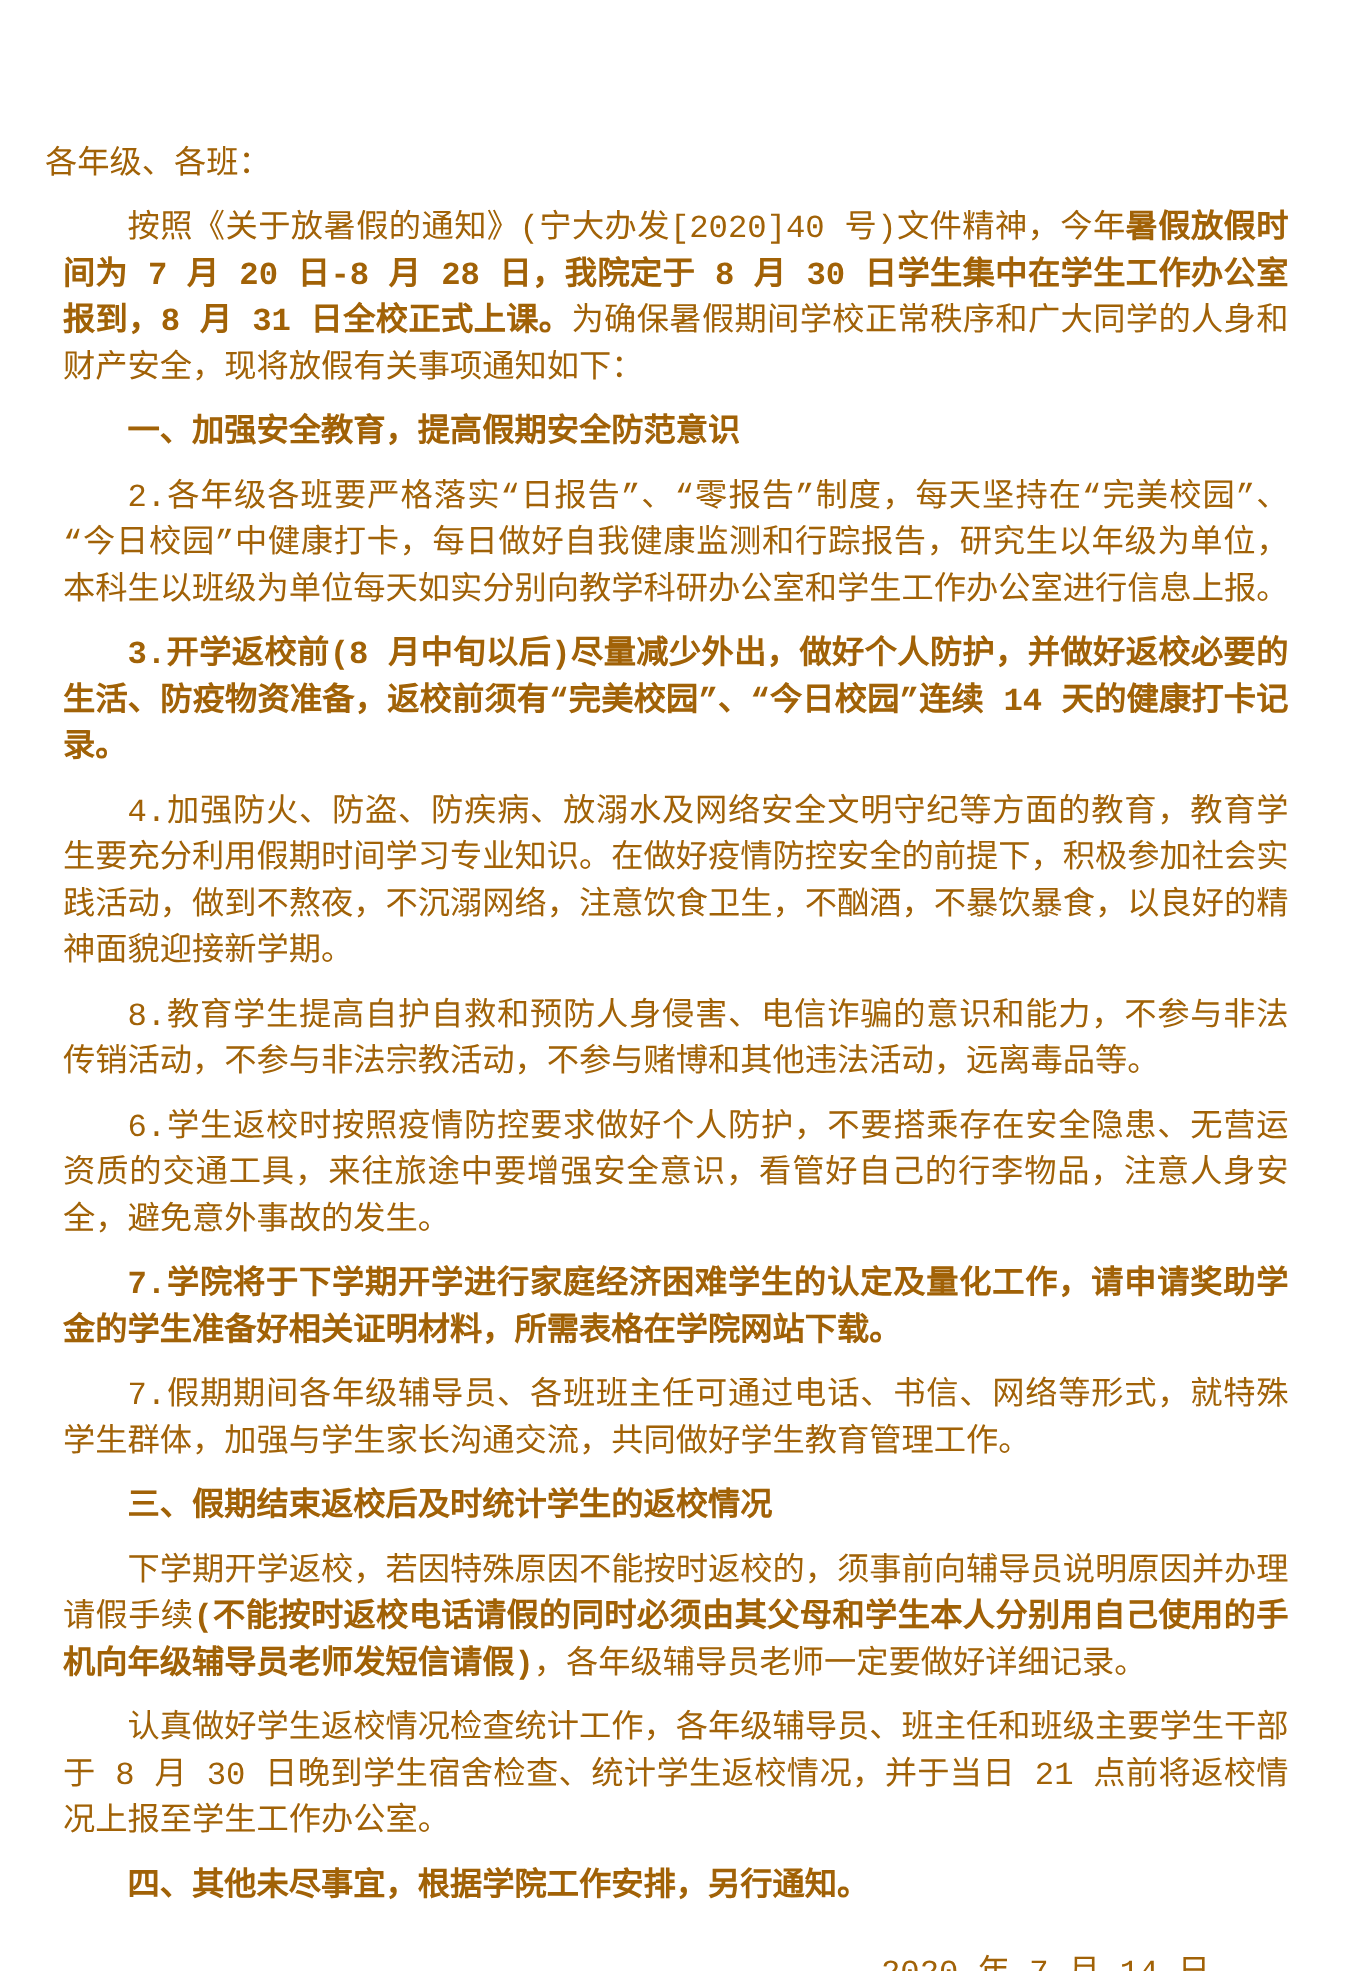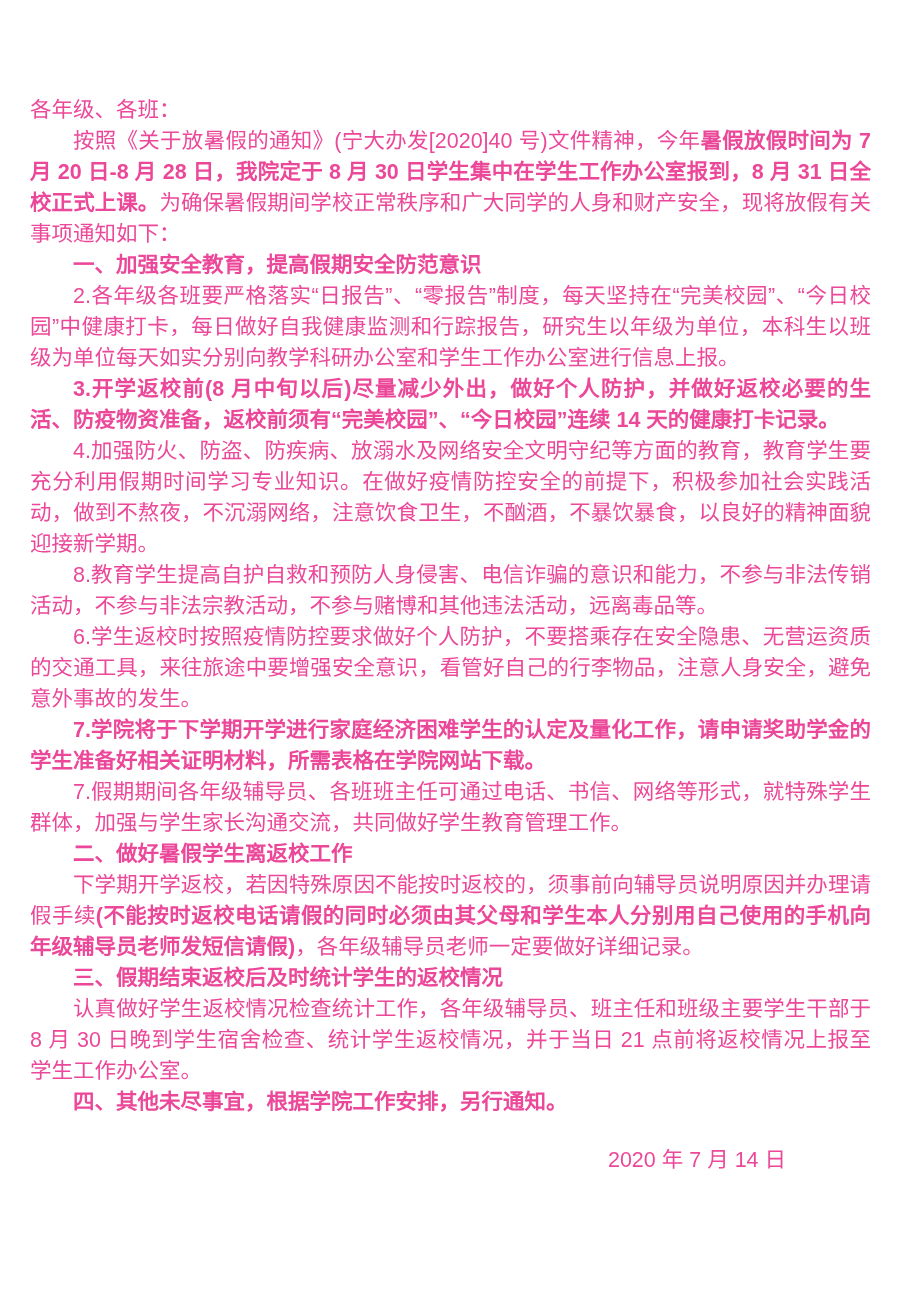--- a/index.html
+++ b/index.html
@@ -6,38 +6,38 @@
     margin: 0;
     padding: 0;
     background: #ffffff;
   }
   .page {
     position: relative;
     width: 901px;
     height: 1314px;
     background: #ffffff;
     overflow: hidden;
-    font-family: Liberation Sans, sans-serif;
-    color: #ec4899;
+    font-family: Liberation Mono, monospace;
+    color: #a16207;
   }
   .content {
     position: absolute;
     top: 95px;
     left: 30px;
     width: 841px;
     font-size: 21.5px;
     line-height: 31px;
     text-align: justify;
   }
   .salutation {
     text-indent: 0;
     margin: 0;
   }
   .para {
-    margin: 0;
+    margin: 12px;
     text-indent: 2em;
   }
   .bold {
     font-weight: 700;
   }
   .signature {
     margin-top: 24px;
     margin-left: 547px;
     width: 240px;
     text-align: center;
@@ -54,23 +54,22 @@
     <div>
         <p class="para"><span>按照《关于放暑假的通知》(宁大办发[2020]40 号)文件精神，今年</span><span class="bold">暑假放假时间为 7 月 20 日-8 月 28 日，我院定于 8 月 30 日学生集中在学生工作办公室报到，8 月 31 日全校正式上课。</span><span>为确保暑假期间学校正常秩序和广大同学的人身和财产安全，现将放假有关事项通知如下：</span></p>
         <p class="para"><span class="bold">一、加强安全教育，提高假期安全防范意识</span></p>
         <p class="para"><span>2.各年级各班要严格落实“日报告”、“零报告”制度，每天坚持在“完美校园”、“今日校园”中健康打卡，每日做好自我健康监测和行踪报告，研究生以年级为单位，本科生以班级为单位每天如实分别向教学科研办公室和学生工作办公室进行信息上报。</span></p>
         <p class="para"><span class="bold">3.开学返校前(8 月中旬以后)尽量减少外出，做好个人防护，并做好返校必要的生活、防疫物资准备，返校前须有“完美校园”、“今日校园”连续 14 天的健康打卡记录。</span></p>
         <p class="para"><span>4.加强防火、防盗、防疾病、放溺水及网络安全文明守纪等方面的教育，教育学生要充分利用假期时间学习专业知识。在做好疫情防控安全的前提下，积极参加社会实践活动，做到不熬夜，不沉溺网络，注意饮食卫生，不酗酒，不暴饮暴食，以良好的精神面貌迎接新学期。</span></p>
         <p class="para"><span>8.教育学生提高自护自救和预防人身侵害、电信诈骗的意识和能力，不参与非法传销活动，不参与非法宗教活动，不参与赌博和其他违法活动，远离毒品等。</span></p>
         <p class="para"><span>6.学生返校时按照疫情防控要求做好个人防护，不要搭乘存在安全隐患、无营运资质的交通工具，来往旅途中要增强安全意识，看管好自己的行李物品，注意人身安全，避免意外事故的发生。</span></p>
         <p class="para"><span class="bold">7.学院将于下学期开学进行家庭经济困难学生的认定及量化工作，请申请奖助学金的学生准备好相关证明材料，所需表格在学院网站下载。</span></p>
         <p class="para"><span>7.假期期间各年级辅导员、各班班主任可通过电话、书信、网络等形式，就特殊学生群体，加强与学生家长沟通交流，共同做好学生教育管理工作。</span></p>
-        <p class="para"><span class="bold">二、做好暑假学生离返校工作</span></p>
+        <p class="para"><span class="bold">三、假期结束返校后及时统计学生的返校情况</span></p>
         <p class="para"><span>下学期开学返校，若因特殊原因不能按时返校的，须事前向辅导员说明原因并办理请假手续</span><span class="bold">(不能按时返校电话请假的同时必须由其父母和学生本人分别用自己使用的手机向年级辅导员老师发短信请假)</span><span>，各年级辅导员老师一定要做好详细记录。</span></p>
-        <p class="para"><span class="bold">三、假期结束返校后及时统计学生的返校情况</span></p>
         <p class="para"><span>认真做好学生返校情况检查统计工作，各年级辅导员、班主任和班级主要学生干部于 8 月 30 日晚到学生宿舍检查、统计学生返校情况，并于当日 21 点前将返校情况上报至学生工作办公室。</span></p>
         <p class="para"><span class="bold">四、其他未尽事宜，根据学院工作安排，另行通知。</span></p>
       </div>
 
     <div class="signature">
       <div>2020 年 7 月 14 日</div>
     </div>
   </div>
 </div>
 

